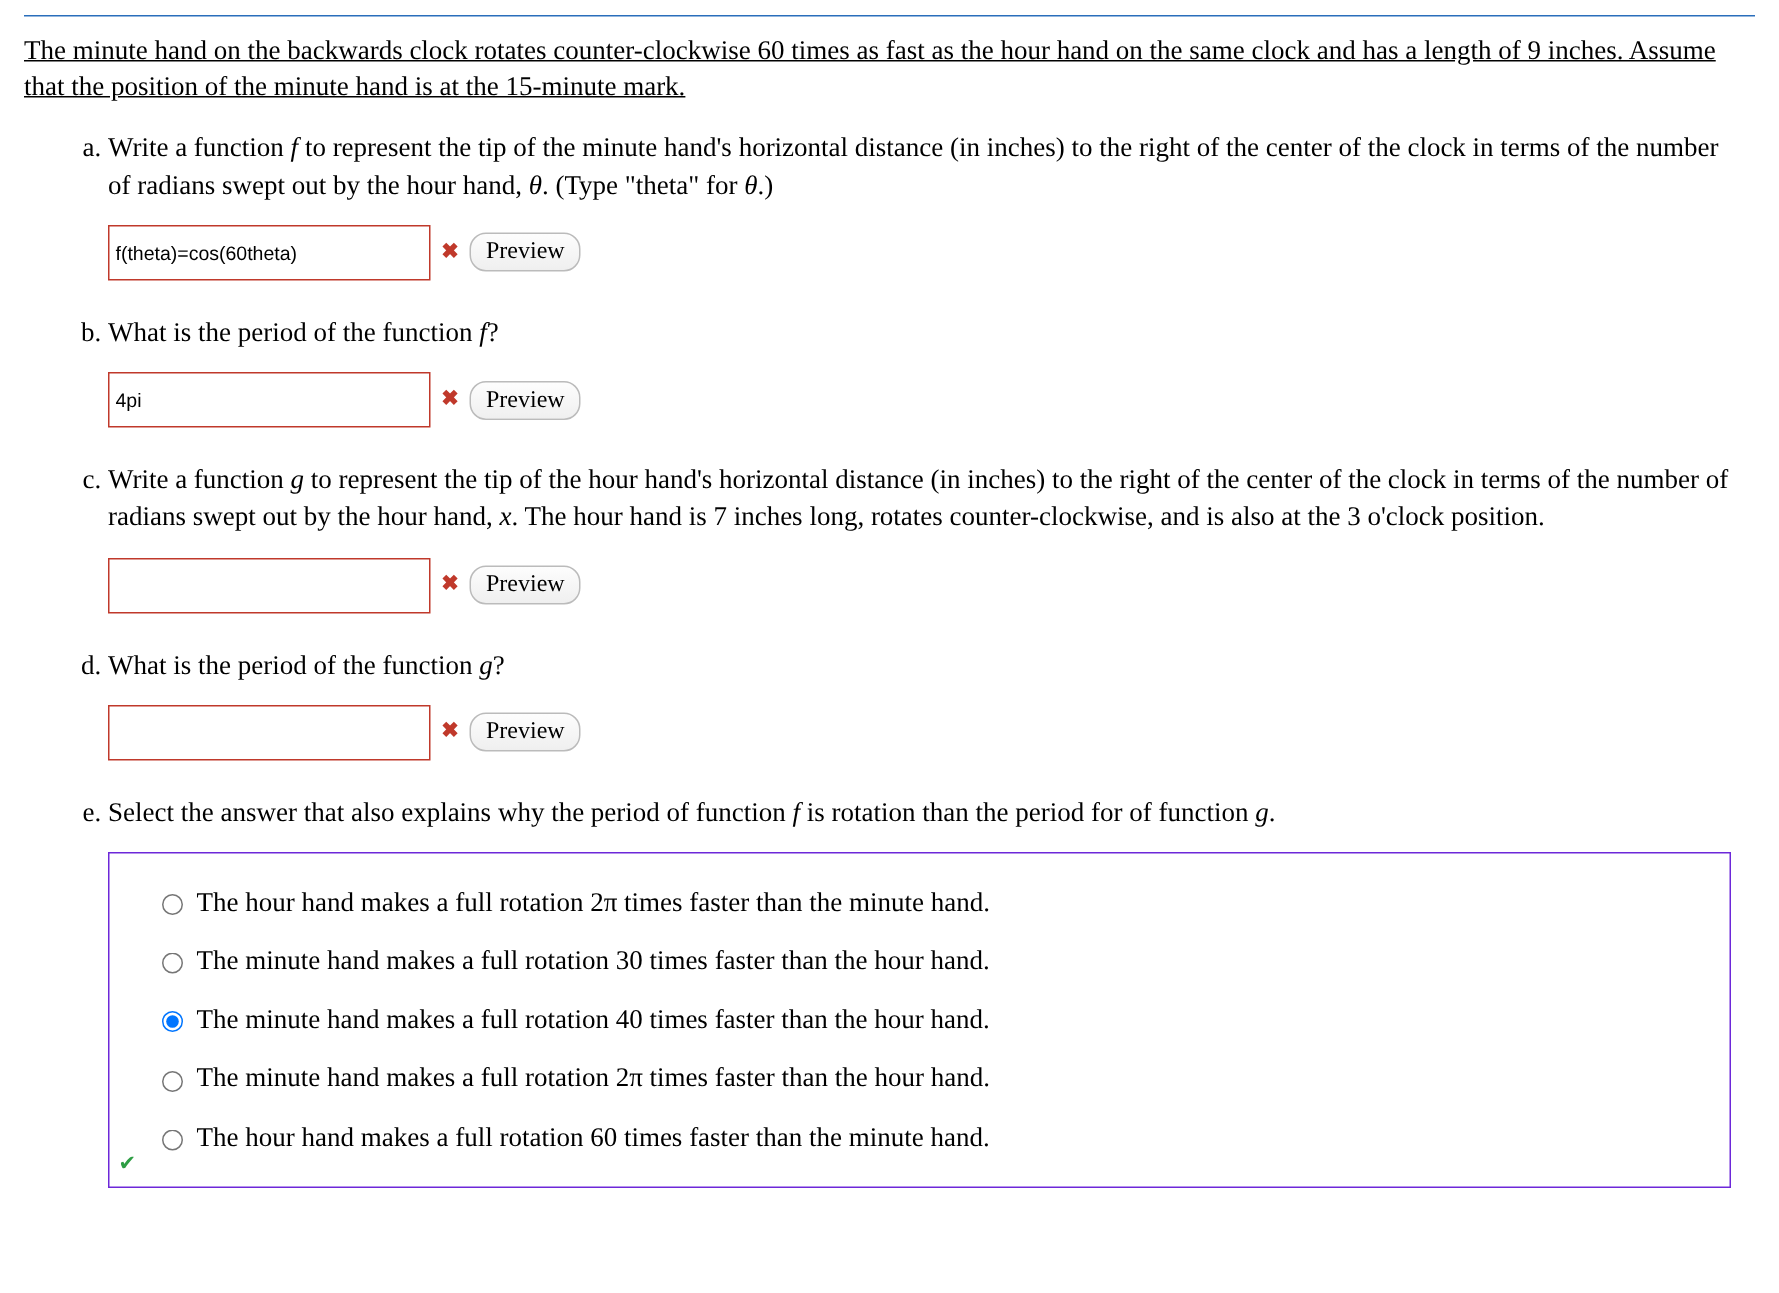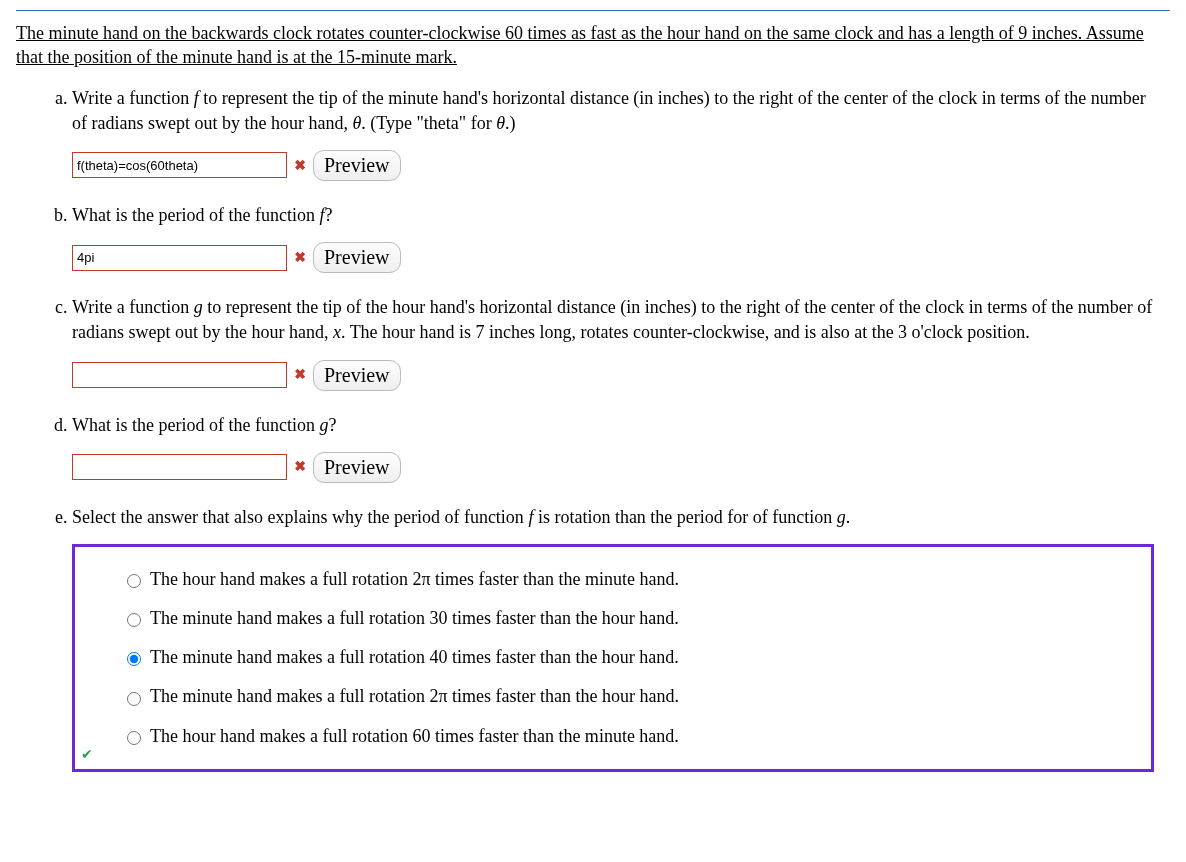--- a/index.html
+++ b/index.html
@@ -31,47 +31,47 @@
     line-height: 1.4;
   }
   .answer-row {
     margin-top: 14px;
     display: flex;
     align-items: center;
     gap: 6px;
   }
   input.answer-input {
     width: 215px;
-    height: 26px;
+    height: 37px;
     border: 1px solid #c0392b;
     font-family: Arial, sans-serif;
     font-size: 13px;
     padding: 1px 4px;
     box-sizing: border-box;
   }
   .x-mark {
     color: #c0392b;
     font-weight: bold;
     font-size: 14px;
     width: 14px;
     text-align: center;
   }
   button.preview {
     font-family: "Times New Roman", Georgia, serif;
-    font-size: 20px;
+    font-size: 16px;
     padding: 3px 10px;
     border: 1px solid #bbb;
     border-radius: 11px;
     background: linear-gradient(#fdfdfd, #efefef);
     cursor: pointer;
   }
   .ital { font-style: italic; }
   .choice-box {
-    border: 3px solid #6d28d9;
-    padding: 20px 30px 6px 47px;
+    border: 1px solid #6d28d9;
+    padding: 20px 30px 6px 30px;
     margin-top: 14px;
     position: relative;
   }
   .choice-row {
     margin-bottom: 14px;
     display:flex;
     align-items:center;
     gap:6px;
   }
   .choice-row input[type=radio]{

